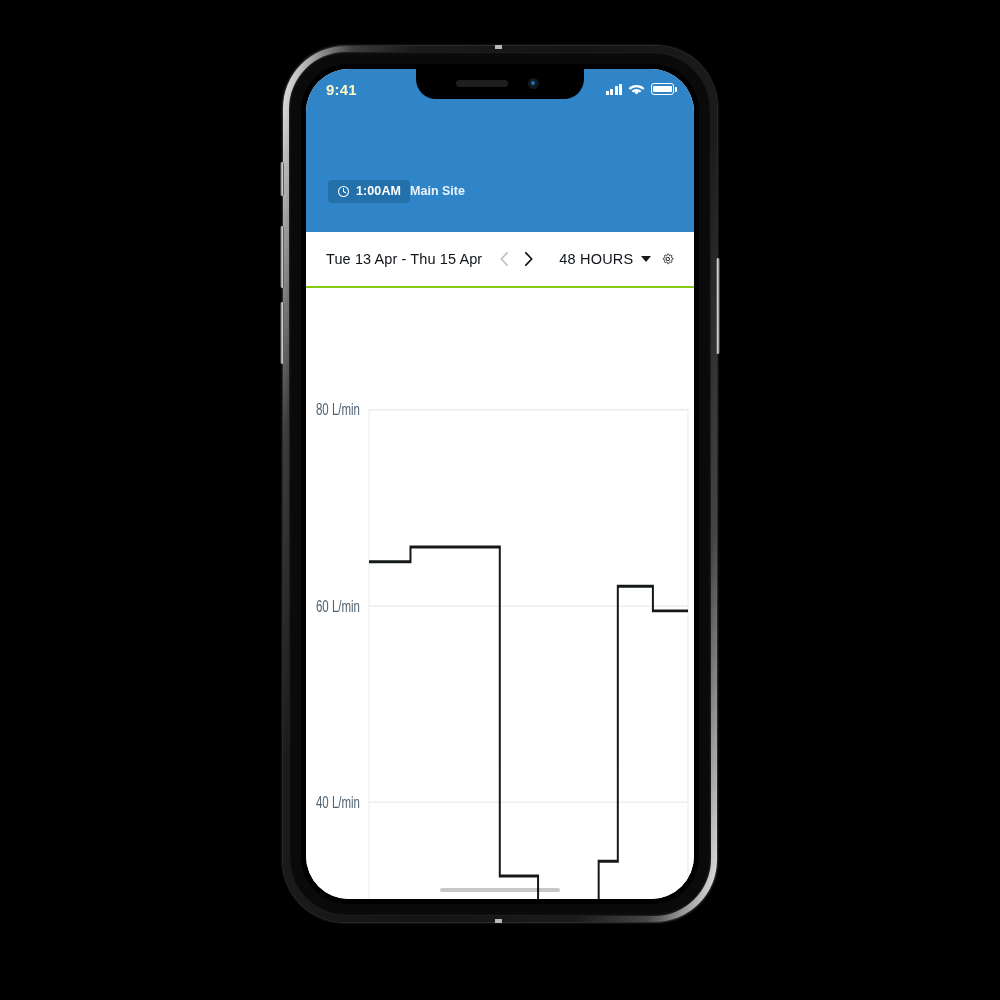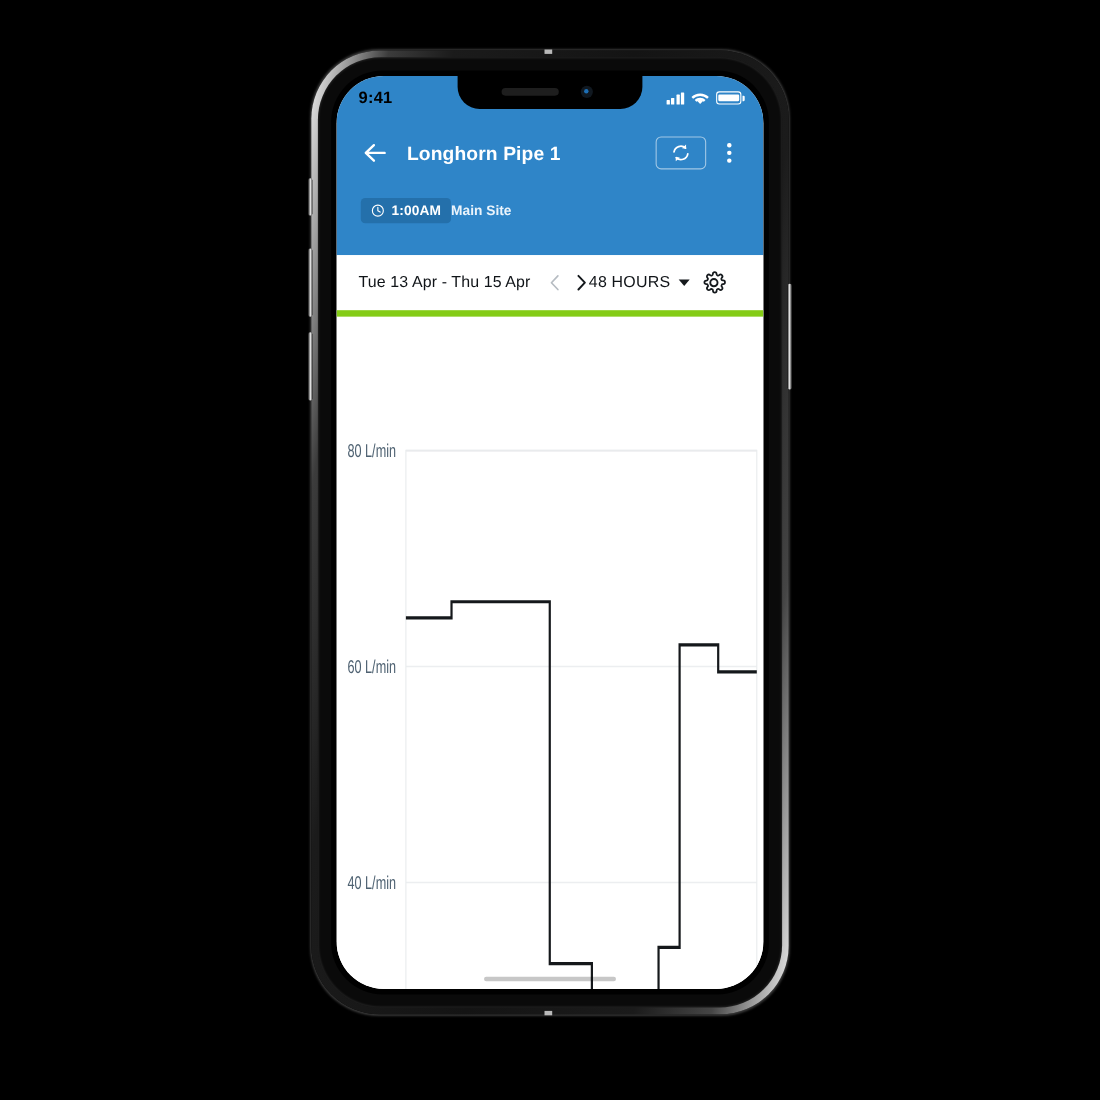--- a/index.html
+++ b/index.html
@@ -74,21 +74,21 @@
     content:""; position:absolute; left:3px; top:3px; width:4px; height:4px;
     border-radius:50%; background:#1d6fb5;
   }
 
   
   .appbar { position: absolute; left:0; top:0; width:100%; height:163px; background: #2f85c8; }
 
   .statusbar {
     position: absolute; left:0; top:0; width:100%; height: 34px;
     display:flex; align-items:center; justify-content:space-between;
-    padding: 0 20px; color:#000000;
+    padding: 0 20px; color:#fef9c3;
   }
   .status-time { font-size: 15px; font-weight: bold; letter-spacing: .2px; padding-top:6px; }
   .status-icons { display:flex; align-items:center; gap:6px; padding-top:6px; }
   .bars { display:flex; align-items:flex-end; gap:1.5px; height:11px; }
   .bars i { display:block; width:3px; background:#fff; border-radius:.5px; }
   .bars i:nth-child(1){height:4px}.bars i:nth-child(2){height:6px}
   .bars i:nth-child(3){height:8.5px}.bars i:nth-child(4){height:11px}
   .battery { width:23px; height:11.5px; border:1.6px solid #fff; border-radius:3px; position:relative; }
   .battery::after{content:"";position:absolute;right:-3.5px;top:3px;width:2px;height:5px;background:#fff;border-radius:0 1px 1px 0;}
   .battery i{position:absolute;left:1.3px;top:1.3px;bottom:1.3px;right:1.3px;background:#fff;border-radius:1px;}
@@ -118,26 +118,26 @@
     display:flex; align-items:center; gap:6px;
     background:#2470ab; border-radius:4px; padding:4.5px 9px;
   }
   .time-chip .label { color:#fff; font-size:12.5px; font-weight:bold; letter-spacing:.1px; }
   .site-label { color:#eaf3fb; font-size:12.5px; font-weight:bold; }
 
   
   .chart-toolbar {
     position:absolute; left:0; top:163px; width:100%; height:56px;
     background:#fff; display:flex; align-items:center; padding: 0 20px;
-    border-bottom:6px solid #84cc16;
+    border-bottom:2px solid #84cc16;
   }
   .range-label { font-size:14.5px; color:#101418; letter-spacing:.1px; white-space:nowrap; }
   .nav-group { margin-left:16px; display:flex; align-items:center; gap:11px; }
   .chev { width:13px; height:16px; cursor:pointer; }
-  .period { margin-left:0; display:flex; align-items:center; gap:8px; cursor:pointer; }
+  .period { margin-left:24px; display:flex; align-items:center; gap:8px; cursor:pointer; }
   .period-label { font-size:14.5px; color:#101418; letter-spacing:.2px; white-space:nowrap; }
   .caret { width:0;height:0;border-left:5px solid transparent;border-right:5px solid transparent;
            border-top:6px solid #15191d; }
   .gear { margin-left:11px; width:22px; height:22px; cursor:pointer; }
 
   
   .chart-area { position:absolute; left:0; top:219px; right:0; bottom:0; background:#fff; }
   .chart-svg { display:block; width:100%; height:100%; }
 
   .ytick { font-family:"Liberation Sans",sans-serif; font-size:11.5px; fill:#4f6272; text-anchor:end; }
@@ -185,42 +185,20 @@
                   <path d="M8.5 11.6 5.9 8.8a3.9 3.9 0 0 1 5.2 0z" fill="#fff"></path>
                   <path d="M8.5 2.0C5.4 2.0 2.6 3.2 0.6 5.2l1.5 1.6a9.1 9.1 0 0 1 12.8 0l1.5-1.6C14.4 3.2 11.6 2.0 8.5 2.0z" fill="#fff"></path>
                   <path d="M8.5 5.9c-1.9 0-3.6.7-4.9 2l1.5 1.6a5.2 5.2 0 0 1 6.8 0l1.5-1.6a7.0 7.0 0 0 0-4.9-2z" fill="#fff"></path>
                 </svg>
                 <span class="battery">
                     <i></i>
                   </span>
               </div>
             </div>
 
-            <div class="titlerow">
-              <svg class="back-arrow" viewBox="0 0 24 24">
-                <path d="M20 12H5M11 5.5 4.2 12 11 18.5" fill="none" stroke="#fff" stroke-width="2" stroke-linecap="round" stroke-linejoin="round"></path>
-              </svg>
-              <div class="screen-title">Longhorn Pipe 1</div>
-
-              <div class="appbar-actions">
-                <div class="refresh-btn">
-                  <svg width="20" height="20" viewBox="0 0 24 24">
-                    <path d="M4.5 11a7.5 7.5 0 0 1 12.6-4.2" fill="none" stroke="#fff" stroke-width="1.9" stroke-linecap="round"></path>
-                    <path d="M19.5 13a7.5 7.5 0 0 1-12.6 4.2" fill="none" stroke="#fff" stroke-width="1.9" stroke-linecap="round"></path>
-                    <path d="M17.6 2.8 17.6 7.4 13.2 7.0z" fill="#fff"></path>
-                    <path d="M6.4 21.2 6.4 16.6 10.8 17.0z" fill="#fff"></path>
-                  </svg>
-                </div>
-                <div class="kebab">
-                  <span></span>
-                    <span></span>
-                    <span></span>
-                </div>
-              </div>
-            </div>
 
             <div class="subrow">
               <div class="time-chip">
                 <svg width="13" height="13" viewBox="0 0 24 24">
                   <circle cx="12" cy="12" r="9.2" fill="none" stroke="#fff" stroke-width="1.9"></circle>
                   <path d="M12 6.6V12l3.8 2.4" fill="none" stroke="#fff" stroke-width="1.9" stroke-linecap="round" stroke-linejoin="round"></path>
                 </svg>
                 <span class="label">1:00AM</span>
               </div>
               <div class="site-label">Main Site</div>

